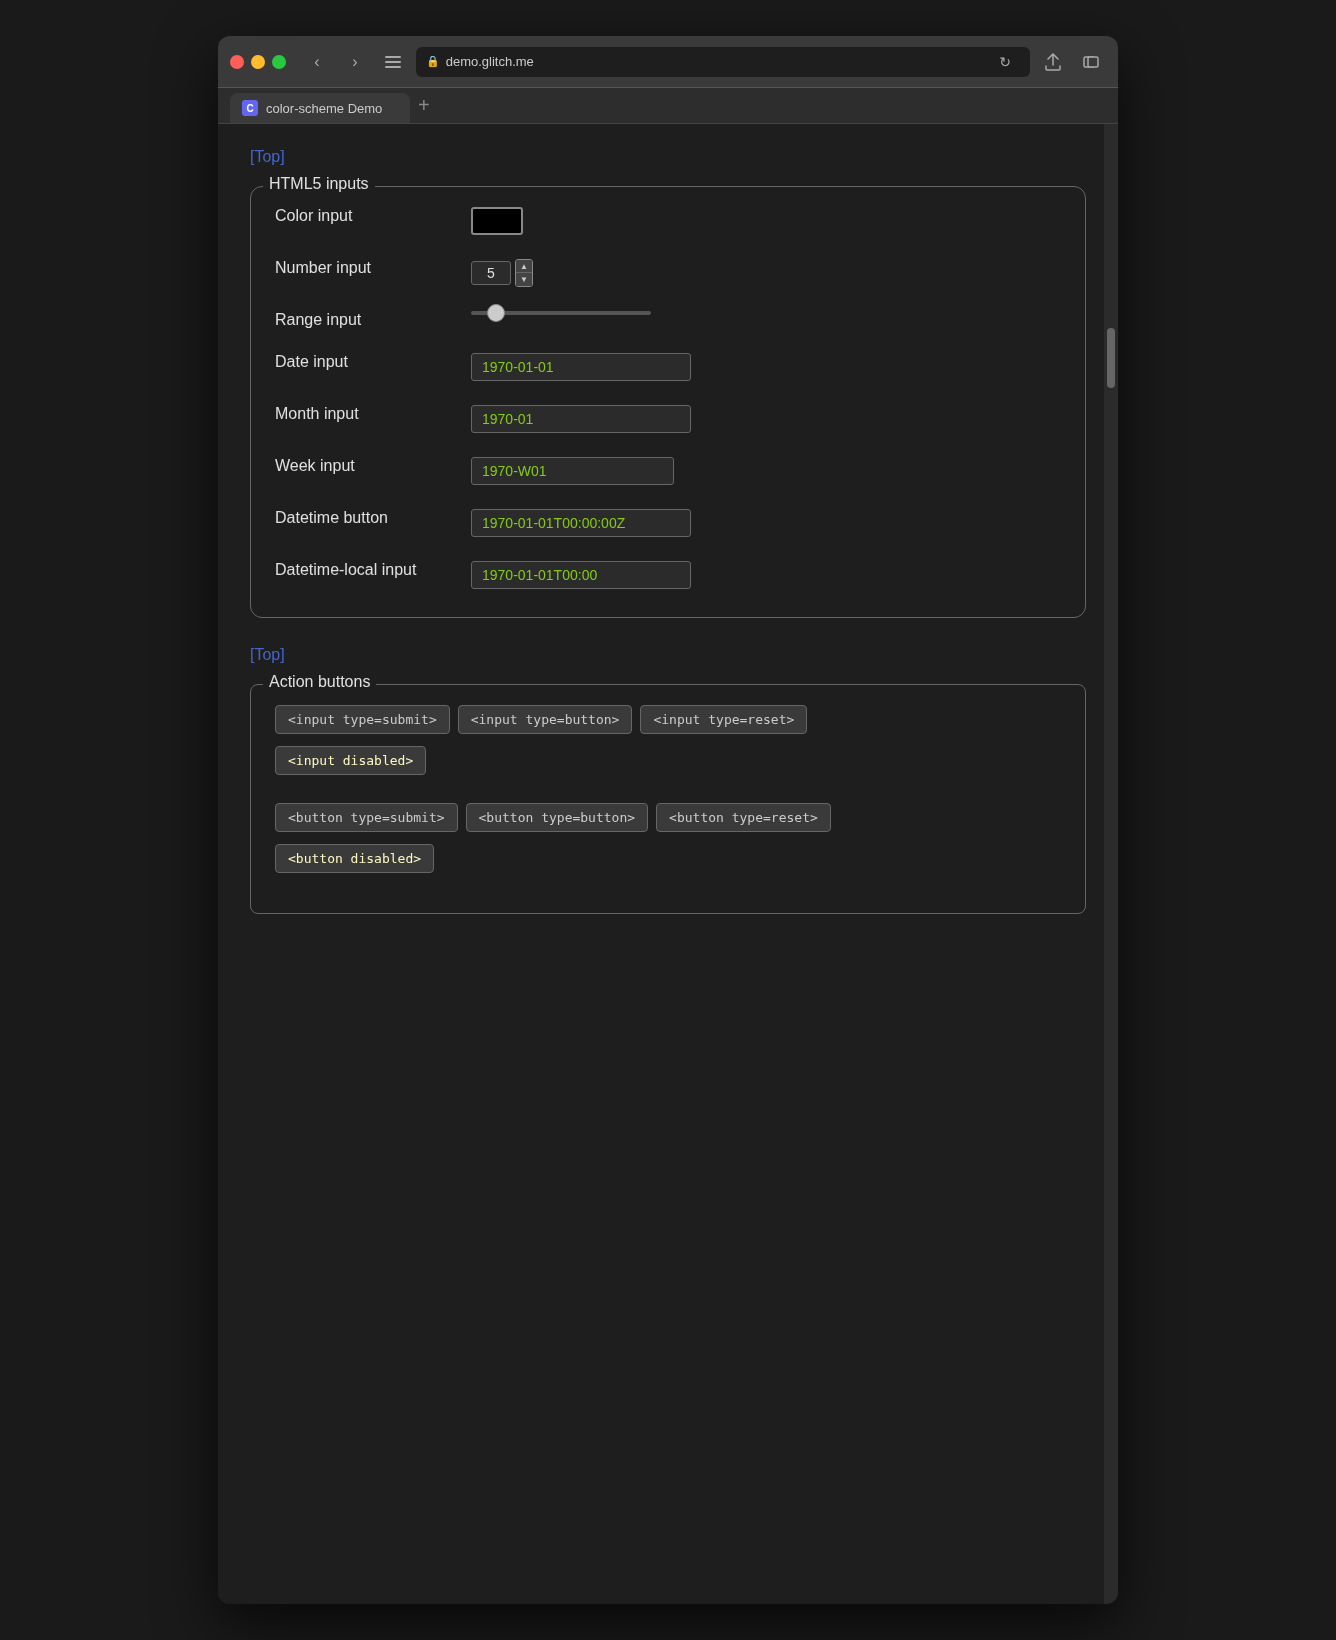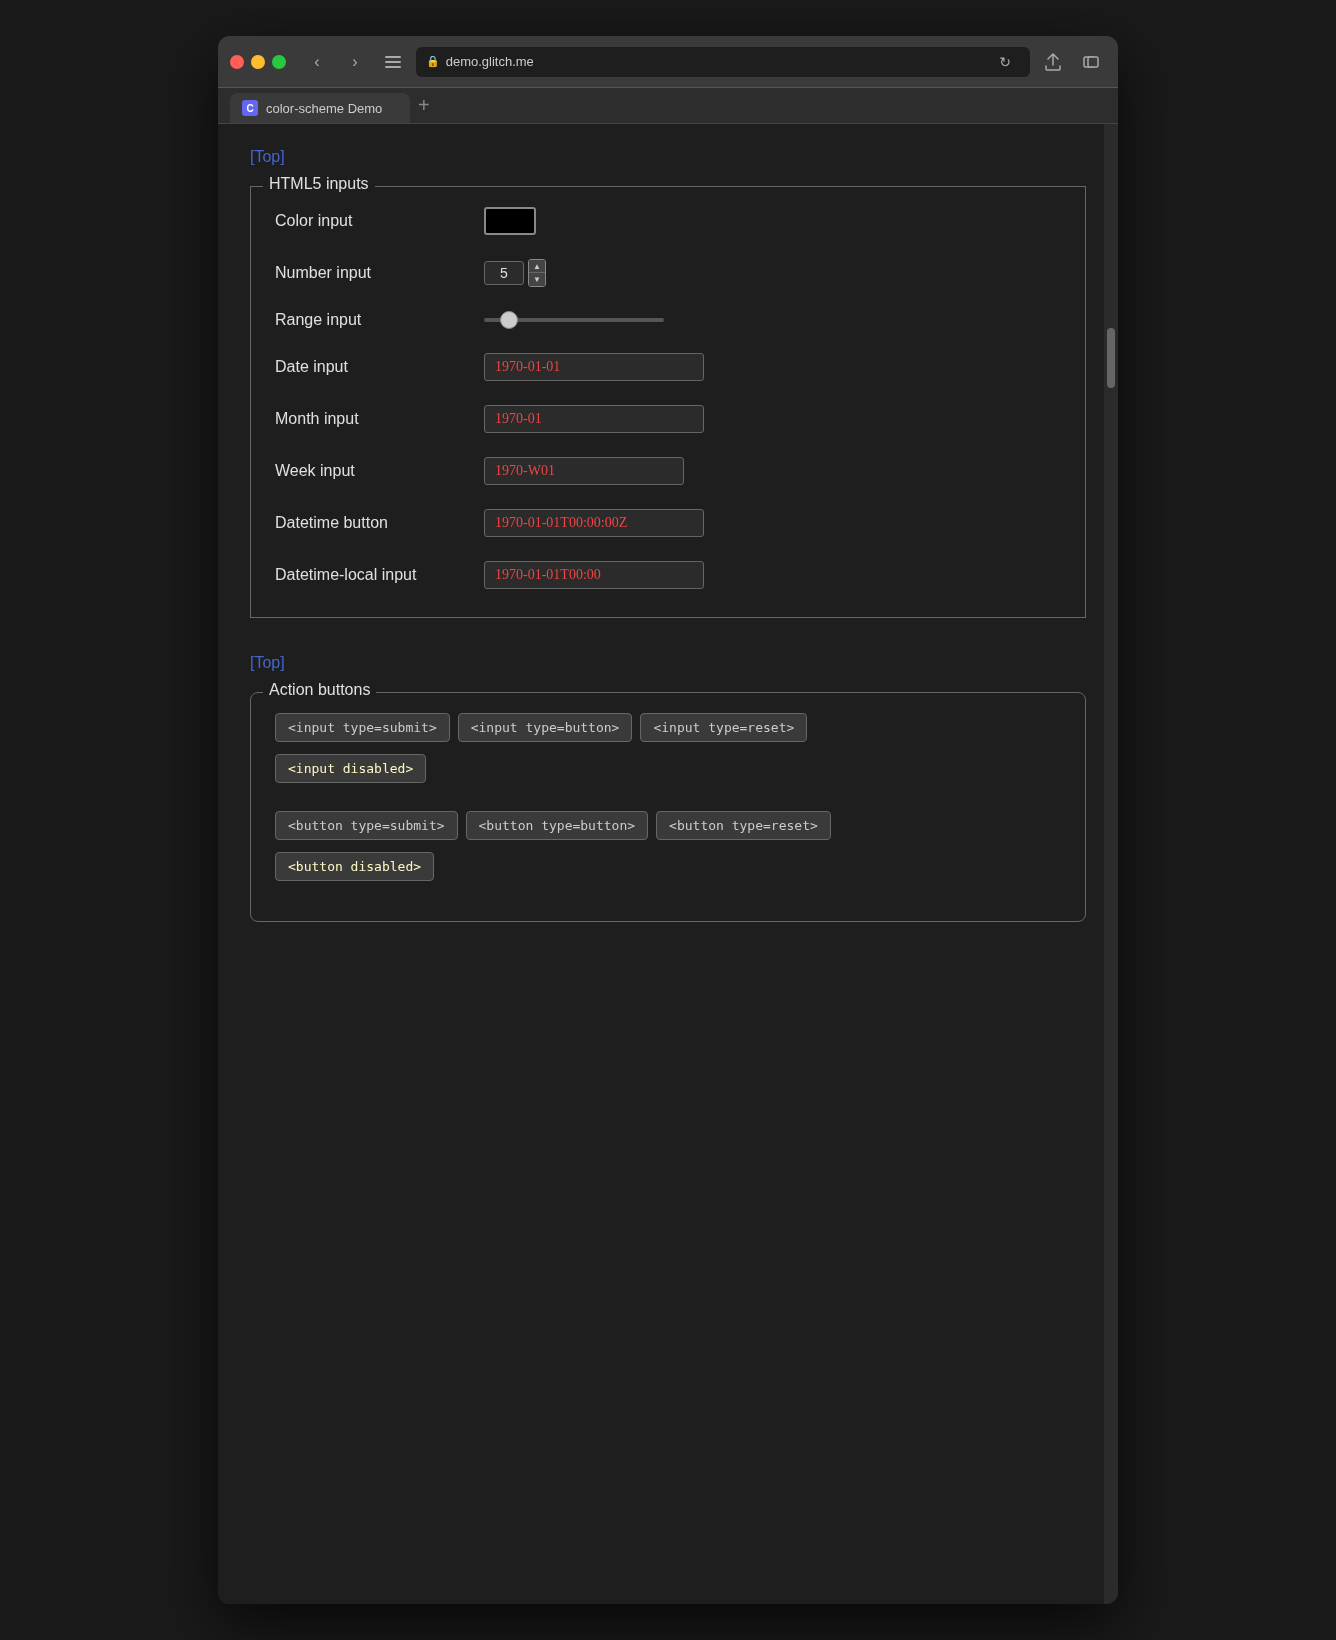--- a/index.html
+++ b/index.html
@@ -171,41 +171,41 @@
       color: #4466cc;
       text-decoration: none;
       font-size: 16px;
       margin-bottom: 20px;
       display: inline-block;
     }
 
     
     .input-fieldset {
       border: 1px solid #666;
-      border-radius: 0;
+      border-radius: 12px;
       padding: 20px 24px 28px;
-      margin-bottom: 36px;
+      margin-bottom: 28px;
       position: relative;
     }
 
     .fieldset-legend {
       position: absolute;
       top: -12px;
       left: 12px;
       background: #1e1e1e;
       padding: 0 6px;
       color: #e0e0e0;
       font-size: 16px;
     }
 
     .input-row {
       display: flex;
-      align-items: center;
+      align-items: flex-start;
       margin-bottom: 24px;
-      gap: 29px;
+      gap: 16px;
     }
 
     .input-label {
       color: #e0e0e0;
       font-size: 16px;
       min-width: 180px;
     }
 
     
     .color-swatch {
@@ -277,26 +277,26 @@
       background: #ccc;
       border-radius: 50%;
       cursor: pointer;
       border: 1px solid #888;
     }
 
     
     .date-input {
       background: #2b2b2b;
       border: 1px solid #666;
-      color: #ef4444;
+      color: #84cc16;
       font-size: 14px;
       padding: 5px 10px;
       border-radius: 3px;
       min-width: 220px;
-      font-family: Liberation Serif, serif;
+      font-family: Liberation Sans, sans-serif;
     }
 
     
     .action-fieldset {
       border: 1px solid #666;
       border-radius: 8px;
       padding: 20px 24px 28px;
       position: relative;
     }
 

